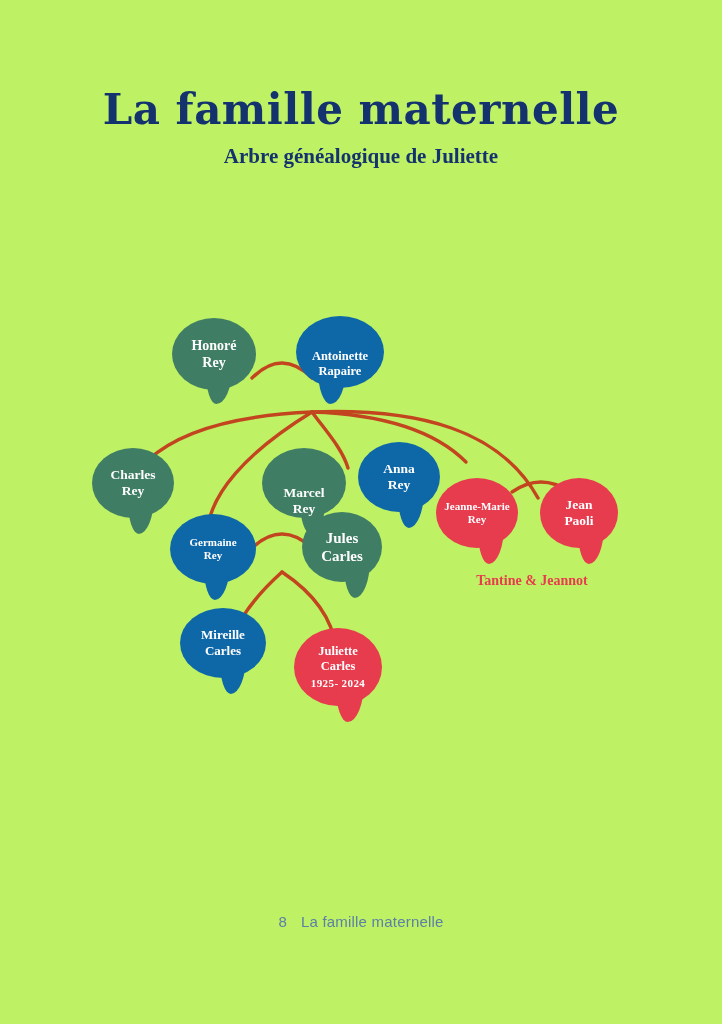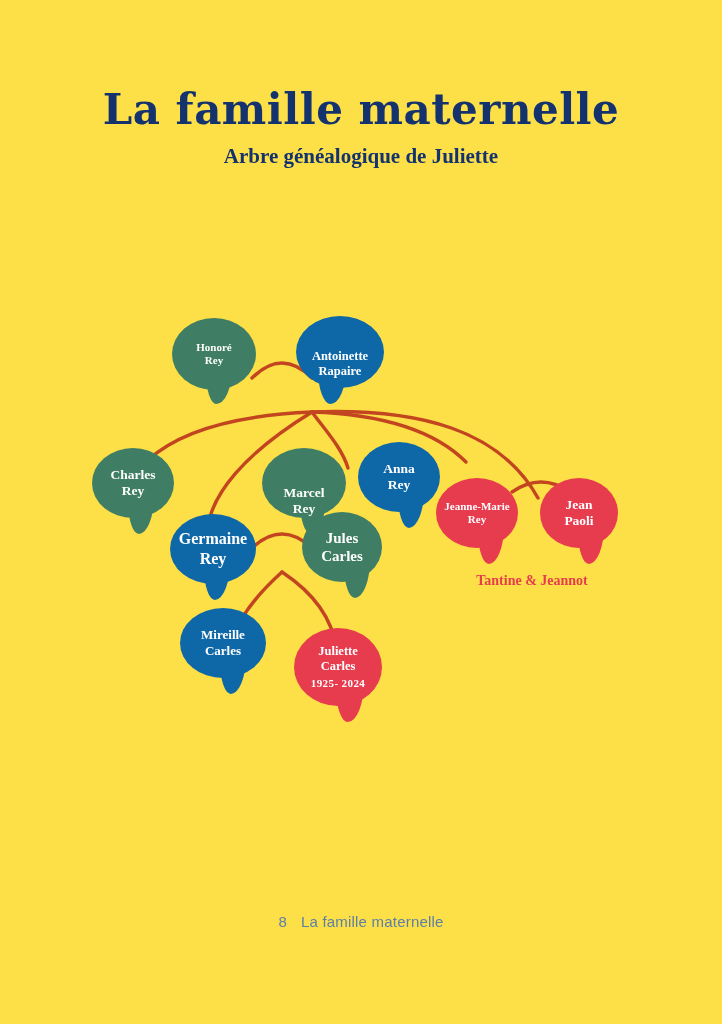--- a/index.html
+++ b/index.html
@@ -13,21 +13,21 @@
     height: 1024px;
     position: relative;
     overflow: hidden;
     font-family: "Liberation Serif", "DejaVu Serif", serif;
     -webkit-font-smoothing: antialiased;
   }
 
   .page {
     position: absolute;
     inset: 0;
-    background: #fde047;
+    background: #bef264;
   }
 
   
   .header {
     position: absolute;
     left: 0;
     top: 86px;
     width: 722px;
     text-align: center;
   }
@@ -170,21 +170,21 @@
         <path d="M252,258 Q282,230 312,258"></path>
 
         <path d="M282,282 C262,300 242,322 232,348"></path>
         <path d="M282,282 C312,302 332,326 336,358"></path>
       </g>
     </svg>
 
     <div class="node green" style="left:172px; top:28px; width:84px; height:72px;">
       <div class="tail-wedge green" style="left:34px; top:50px; width:26px; height:36px;
                   border-radius: 0 0 60% 40% / 0 0 100% 85%;"></div>
-      <div class="label" style="font-size:11px;">
+      <div class="label" style="font-size:14px;">
         <span>Honoré</span><br>
         <span>Rey</span>
       </div>
     </div>
 
     <div class="node blue" style="left:296px; top:26px; width:88px; height:72px;">
       <div class="tail-wedge blue" style="left:22px; top:50px; width:28px; height:38px;
                   border-radius: 0 0 55% 45% / 0 0 95% 90%;"></div>
       <div class="label" style="font-size:12.5px;margin-top:24px;">
         <span>Antoinette</span><br>
@@ -215,21 +215,21 @@
                   border-radius: 0 0 58% 42% / 0 0 100% 85%;"></div>
       <div class="label" style="font-size:13.5px;">
         <span>Anna</span><br>
         <span>Rey</span>
       </div>
     </div>
 
     <div class="node blue" style="left:170px; top:224px; width:86px; height:70px;">
       <div class="tail-wedge blue" style="left:34px; top:48px; width:26px; height:38px;
                   border-radius: 0 0 58% 42% / 0 0 100% 85%;"></div>
-      <div class="label" style="font-size:16px;">
+      <div class="label" style="font-size:11px;">
         <span>Germaine</span><br>
         <span>Rey</span>
       </div>
     </div>
 
     <div class="node green" style="left:302px; top:222px; width:80px; height:70px;">
       <div class="tail-wedge green" style="left:42px; top:48px; width:26px; height:38px;
                   border-radius: 0 0 58% 42% / 0 0 100% 85%;"></div>
       <div class="label" style="font-size:15px;">
         <span>Jules</span><br>

